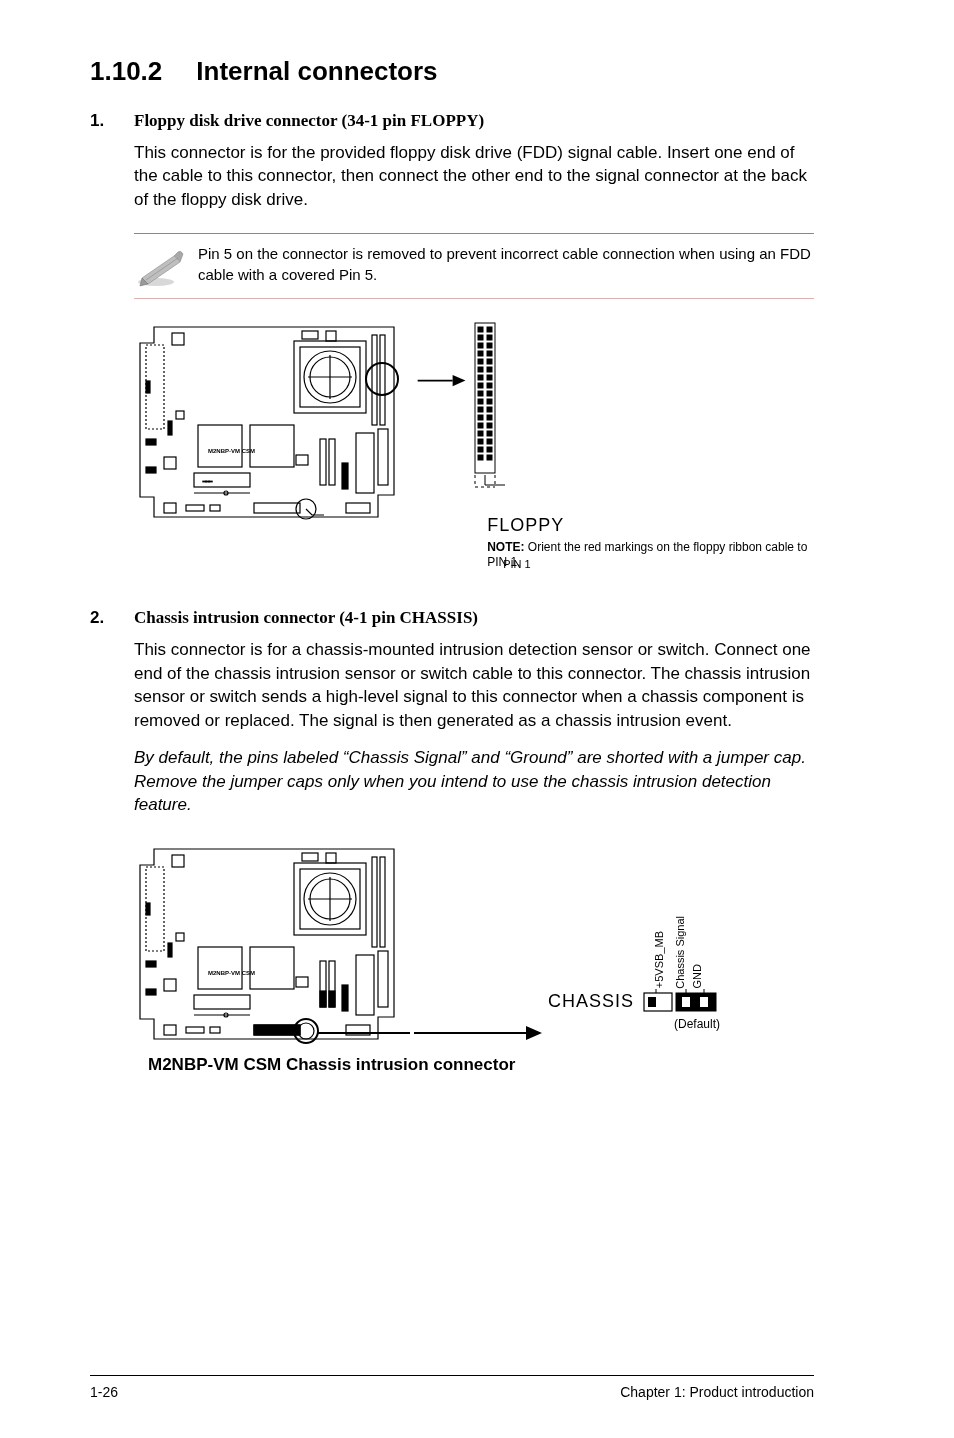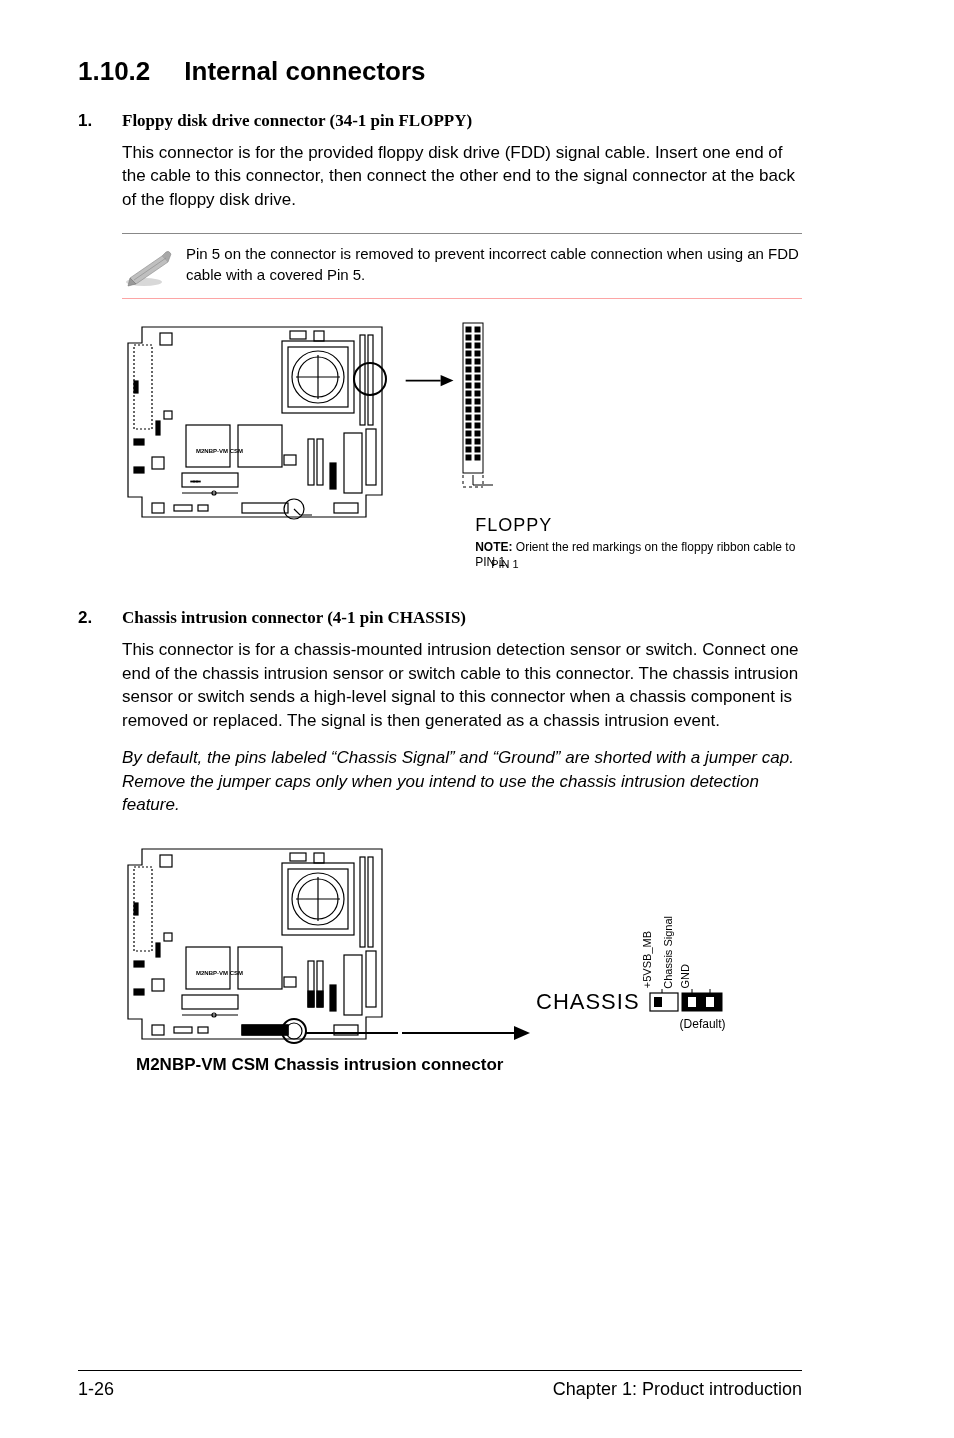--- a/index.html
+++ b/index.html
@@ -1,36 +1,36 @@
 <!DOCTYPE html>
 <html><head>
 <meta charset="utf-8">
 <style>
   * { box-sizing: border-box; margin: 0; padding: 0; }
   html, body { width: 954px; background: #fff; font-family: Arial, Helvetica, sans-serif; color: #000; }
-  .page { width: 880px; height: 1438px; padding: 56px 78px 20px 78px; position: relative; }
+  .page { width: 880px; height: 1438px; padding: 56px 78px 20px 78px; position: relative; margin-left: 12px; }
   h2.section-heading { font-size: 26px; font-weight: bold; margin-bottom: 24px; }
   .section-num { display: inline-block; margin-right: 34px; }
   .item { margin-bottom: 22px; }
   .item-row { display: flex; }
   .item-num { font-size: 17px; font-weight: bold; width: 44px; flex-shrink: 0; }
   .item-title { font-size: 17px; font-weight: bold; font-family: Liberation Serif, serif; }
   .item-body { margin-left: 44px; margin-top: 10px; font-size: 17px; line-height: 1.38; }
   .note-block { display: flex; align-items: flex-start; margin: 18px 0 18px 44px; border-top: 1px solid #888; border-bottom: 1px solid #fca5a5; padding: 10px 0 10px 0; }
   .note-icon { flex-shrink:0; margin-right: 12px; }
   .note-text { font-size: 15px; line-height: 1.35; }
   .diagram-area { margin-left: 44px; position: relative; }
   .diagram-row { display: flex; align-items: flex-start; }
   .mobo-svg { flex-shrink: 0; }
   .floppy-side { margin-left: 40px; }
   .floppy-label { font-size: 18px; letter-spacing: 1px; margin-top: 18px; margin-bottom: 4px; }
   .floppy-note { font-size: 12px; line-height: 1.25; }
   .floppy-note b { font-weight: bold; }
   .diagram-caption { font-size: 17px; font-weight: bold; margin-top: 6px; margin-left: 14px; }
-  .footer { position: absolute; bottom: 38px; left: 78px; right: 78px; border-top: 1px solid #000; padding-top: 8px; font-size: 18px; display: flex; justify-content: space-between; }
+  .footer { position: absolute; bottom: 38px; left: 78px; right: 78px; border-top: 1px solid #000; padding-top: 8px; font-size: 14px; display: flex; justify-content: space-between; }
   .mobo-label { font-family: Arial; font-size: 6px; font-weight: bold; fill: #000; }
   .pin-label { font-size: 11px; }
   .chassis-side { position: relative; }
   .vtext { writing-mode: vertical-rl; transform: rotate(180deg); font-size: 11px; display:inline-block; line-height:1; }
   .arrow-svg { display:block }
 </style>
 </head>
 <body>
 
 <div class="page">
@@ -256,21 +256,21 @@
         <polygon points="112,187 128,194 112,201" fill="#000"></polygon>
       </svg>
 
       <div class="chassis-side" style="margin-left:4px;">
         <div style="display:flex; align-items:flex-end; height:150px; gap:6px; margin-left:106px;">
           <span class="vtext">+5VSB_MB</span>
           <span class="vtext" style="margin-left:4px;">Chassis Signal</span>
           <span class="vtext">GND</span>
         </div>
         <div style="display:flex; align-items:center;">
-          <span style="font-size:22px; letter-spacing:1px; margin-right:8px;">CHASSIS</span>
+          <span style="font-size:18px; letter-spacing:1px; margin-right:8px;">CHASSIS</span>
           <svg width="80" height="26" viewBox="0 0 80 26">
             <rect x="2" y="4" width="28" height="18" fill="none" stroke="#000" stroke-width="1.2"></rect>
             <rect x="6" y="8" width="8" height="10" fill="#000"></rect>
             <line x1="14" y1="0" x2="14" y2="4" stroke="#000"></line>
             <rect x="34" y="4" width="40" height="18" fill="#000" stroke="#000"></rect>
             <rect x="40" y="8" width="8" height="10" fill="#fff"></rect>
             <rect x="58" y="8" width="8" height="10" fill="#fff"></rect>
             <line x1="44" y1="0" x2="44" y2="4" stroke="#000"></line>
             <line x1="62" y1="0" x2="62" y2="4" stroke="#000"></line>
           </svg>

